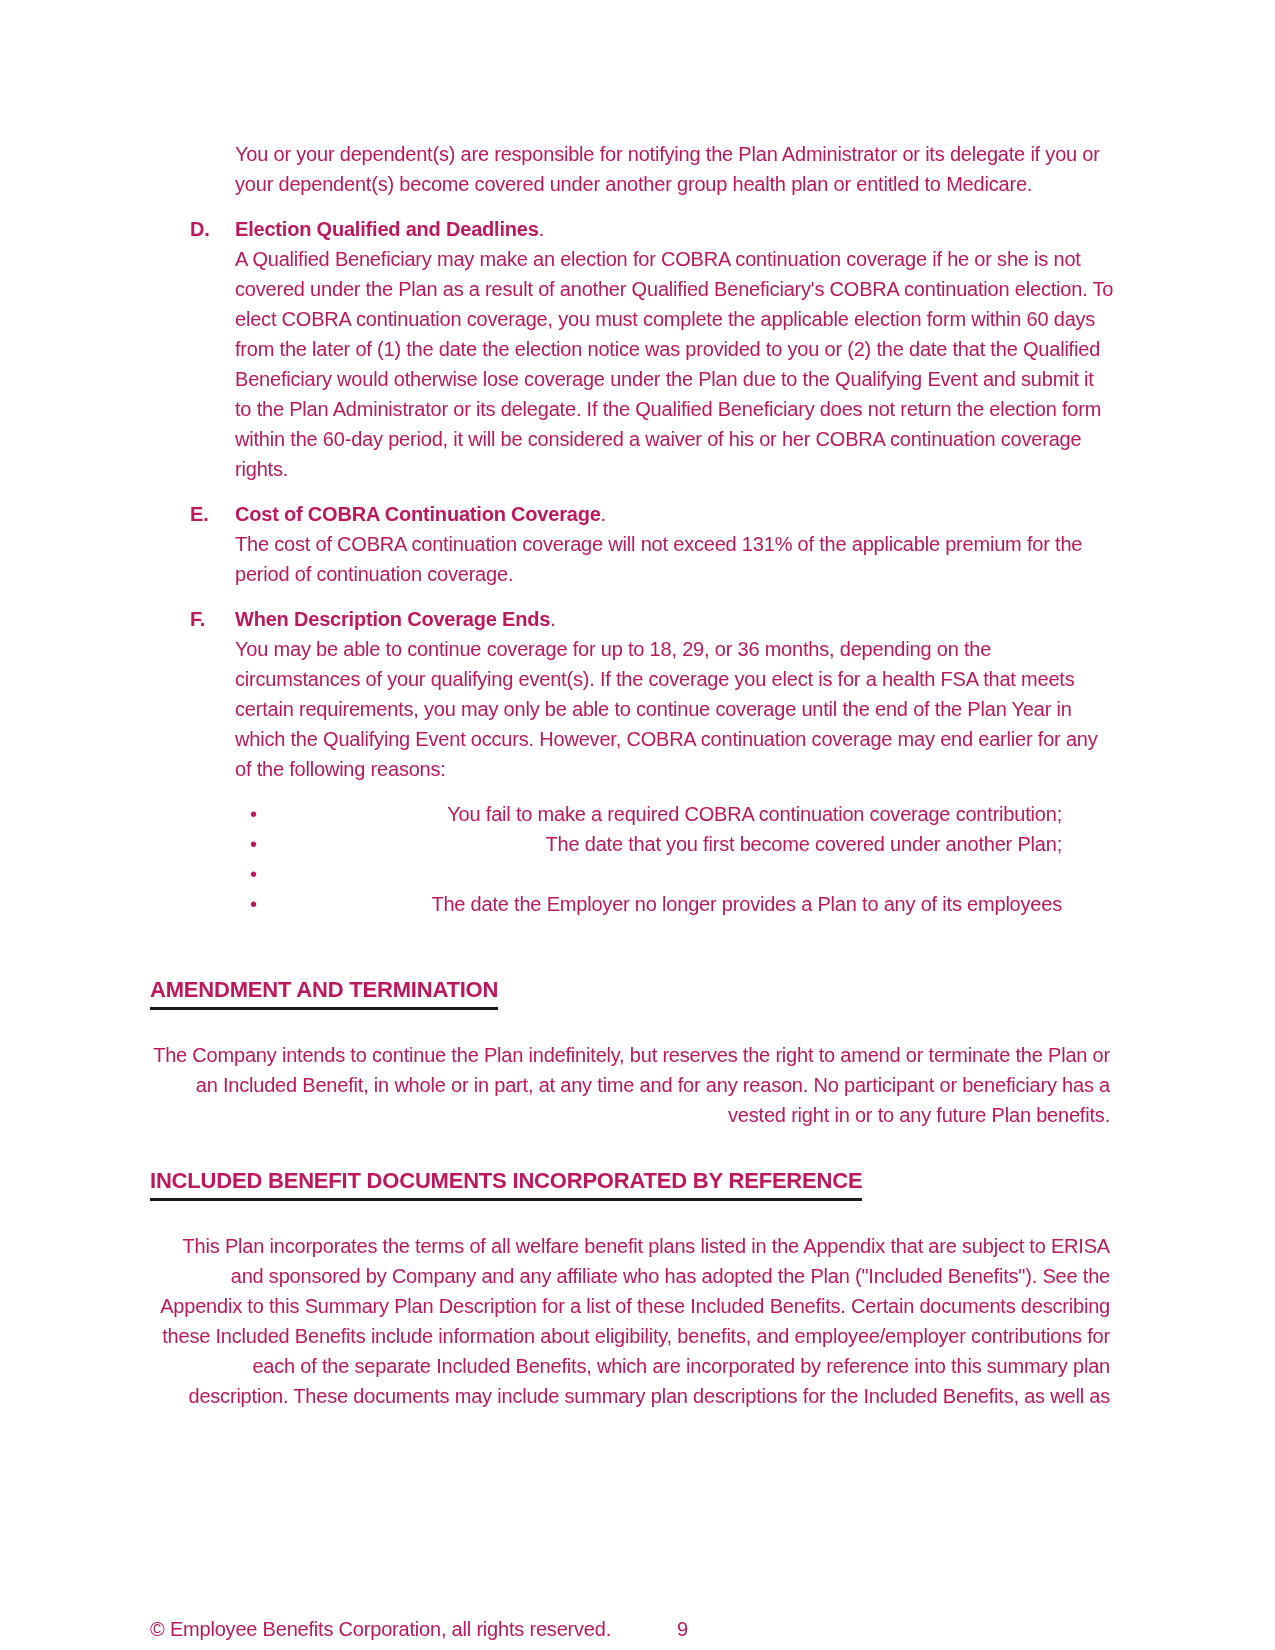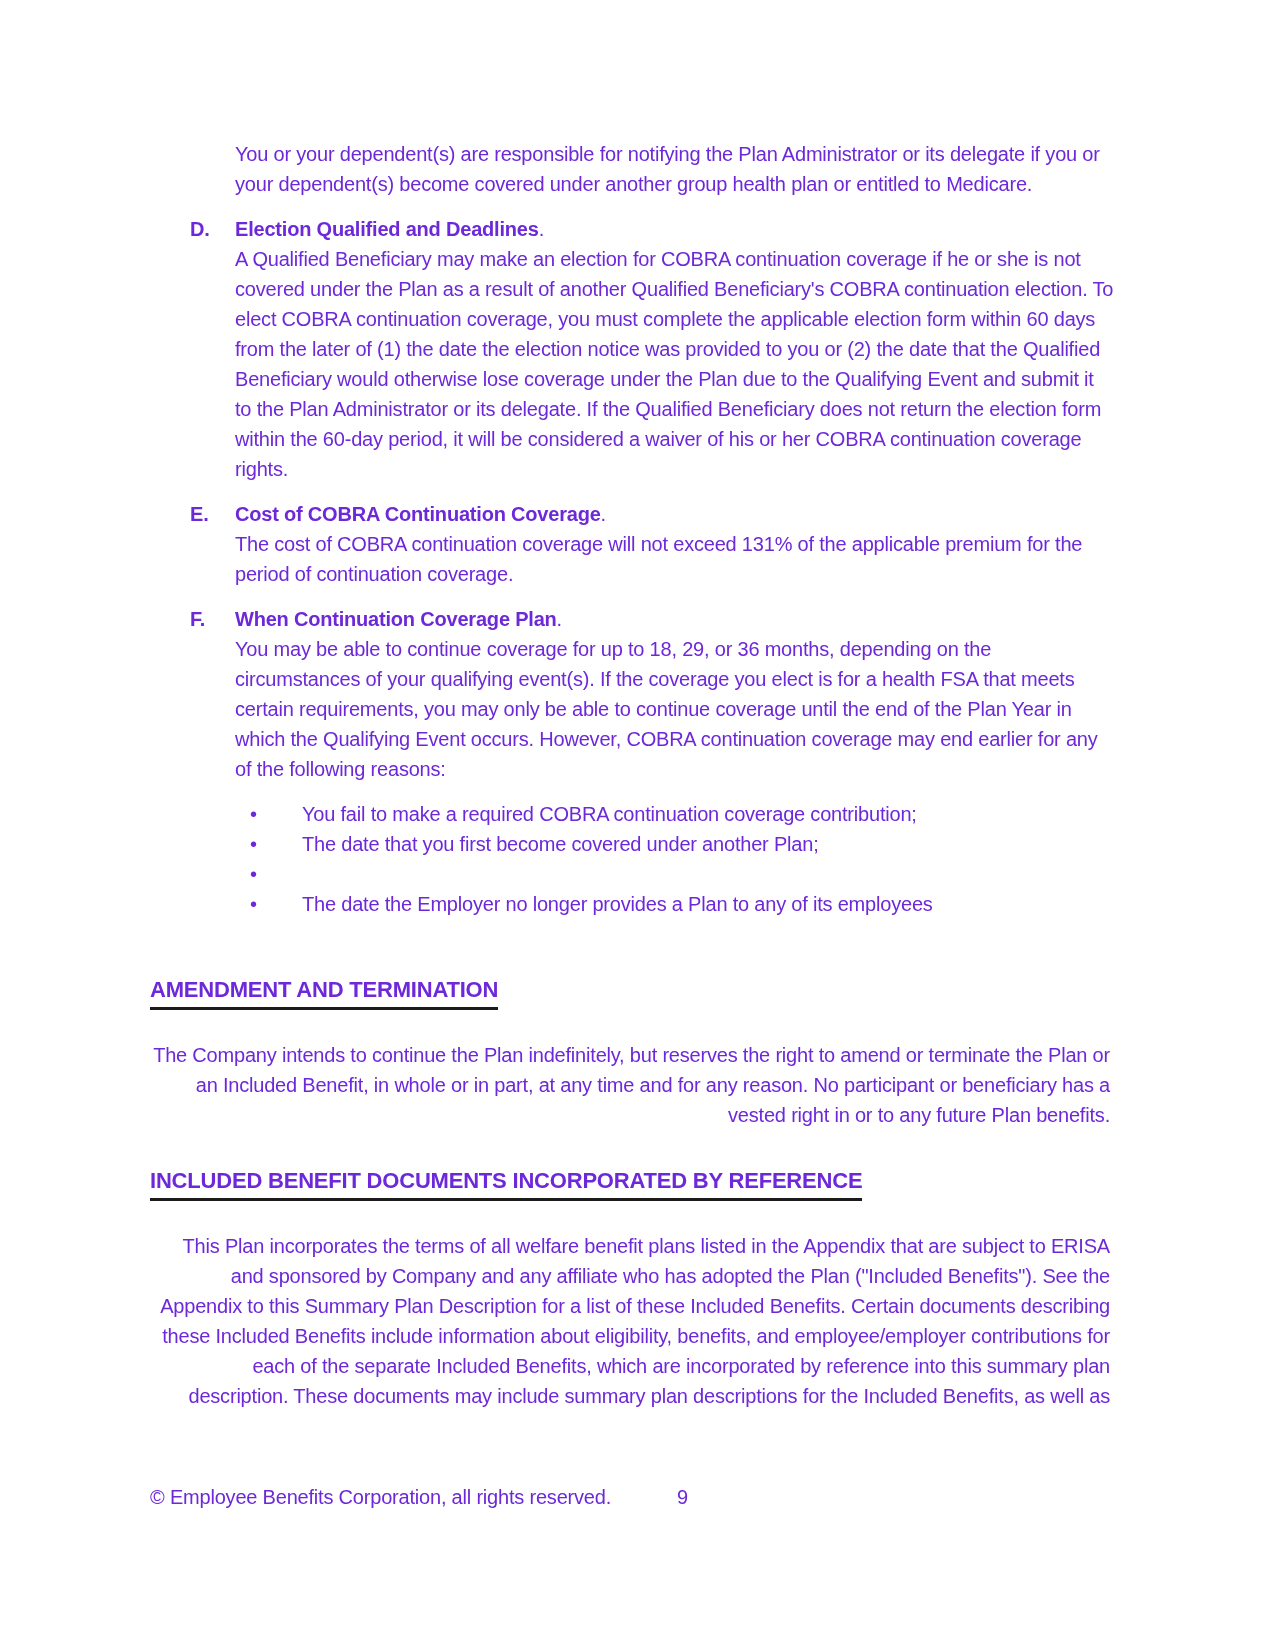--- a/index.html
+++ b/index.html
@@ -3,21 +3,21 @@
 <meta charset="utf-8">
 <style>
   * { box-sizing: border-box; }
   html, body { margin: 0; padding: 0; background: #ffffff; }
   .page {
     position: relative;
     width: 1275px;
     height: 1650px;
     margin: 0 auto;
     background: #ffffff;
-    color: #6d28d9;
+    color: #be185d;
     font-family: "Liberation Sans", sans-serif;
     font-size: 20px;
     line-height: 30px;
     letter-spacing: -0.2px;
     overflow: hidden;
   }
   .content {
     position: absolute;
     top: 139px;
     left: 150px;
@@ -45,21 +45,21 @@
   .item-heading-line { font-weight: bold; }
   .item-heading-line .suffix { font-weight: normal; }
 
   .bullets {
     list-style: none;
     margin: 0 0 0 100px;
     padding: 0;
   }
   .bullet-row { display: flex; }
   .bullet-dot { flex: none; width: 52px; }
-  .bullet-text { width: 760px; }
+  .bullet-text { width: 760px; text-align: right; }
 
   h2 {
     font-size: 22px;
     font-weight: bold;
     letter-spacing: -0.2px;
     margin: 0;
     line-height: 30px;
   }
   .h2-amendment { margin-top: 56px; margin-bottom: 30px; }
   .h2-included  { margin-top: 36px; margin-bottom: 30px; }
@@ -67,21 +67,21 @@
     display: inline-block;
     border-bottom: 3px solid #1b1b1b;
     padding-bottom: 2px;
     text-align: center;
   }
   .sec-para { width: 960px; text-align: right; }
 
   .footer {
     position: absolute;
     left: 150px;
-    top: 1482px;
+    top: 1614px;
     font-size: 20px;
     letter-spacing: -0.2px;
   }
   .pagenum { margin-left: 66px; }
 </style>
 </head>
 <body>
 
 <div class="page">
   <div class="content">
@@ -100,21 +100,21 @@
       <div class="letter-col">E.</div>
       <div class="item-body">
         <p class="item-heading-line"><strong>Cost of COBRA Continuation Coverage</strong><span class="suffix">.</span></p>
         <p>The cost of COBRA continuation coverage will not exceed 131% of the applicable premium for the period of continuation coverage.</p>
       </div>
     </section>
 
     <section class="lettered">
       <div class="letter-col">F.</div>
       <div class="item-body">
-        <p class="item-heading-line"><strong>When Continuation Coverage Plan</strong><span class="suffix">.</span></p>
+        <p class="item-heading-line"><strong>When Description Coverage Ends</strong><span class="suffix">.</span></p>
         <p>You may be able to continue coverage for up to 18, 29, or 36 months, depending on the circumstances of your qualifying event(s). If the coverage you elect is for a health FSA that meets certain requirements, you may only be able to continue coverage until the end of the Plan Year in which the Qualifying Event occurs. However, COBRA continuation coverage may end earlier for any of the following reasons:</p>
       </div>
     </section>
 
     <ul class="bullets">
       <li class="bullet-row">
         <span class="bullet-dot">•</span>
         <span class="bullet-text">You fail to make a required COBRA continuation coverage contribution;</span>
       </li>
       <li class="bullet-row">

